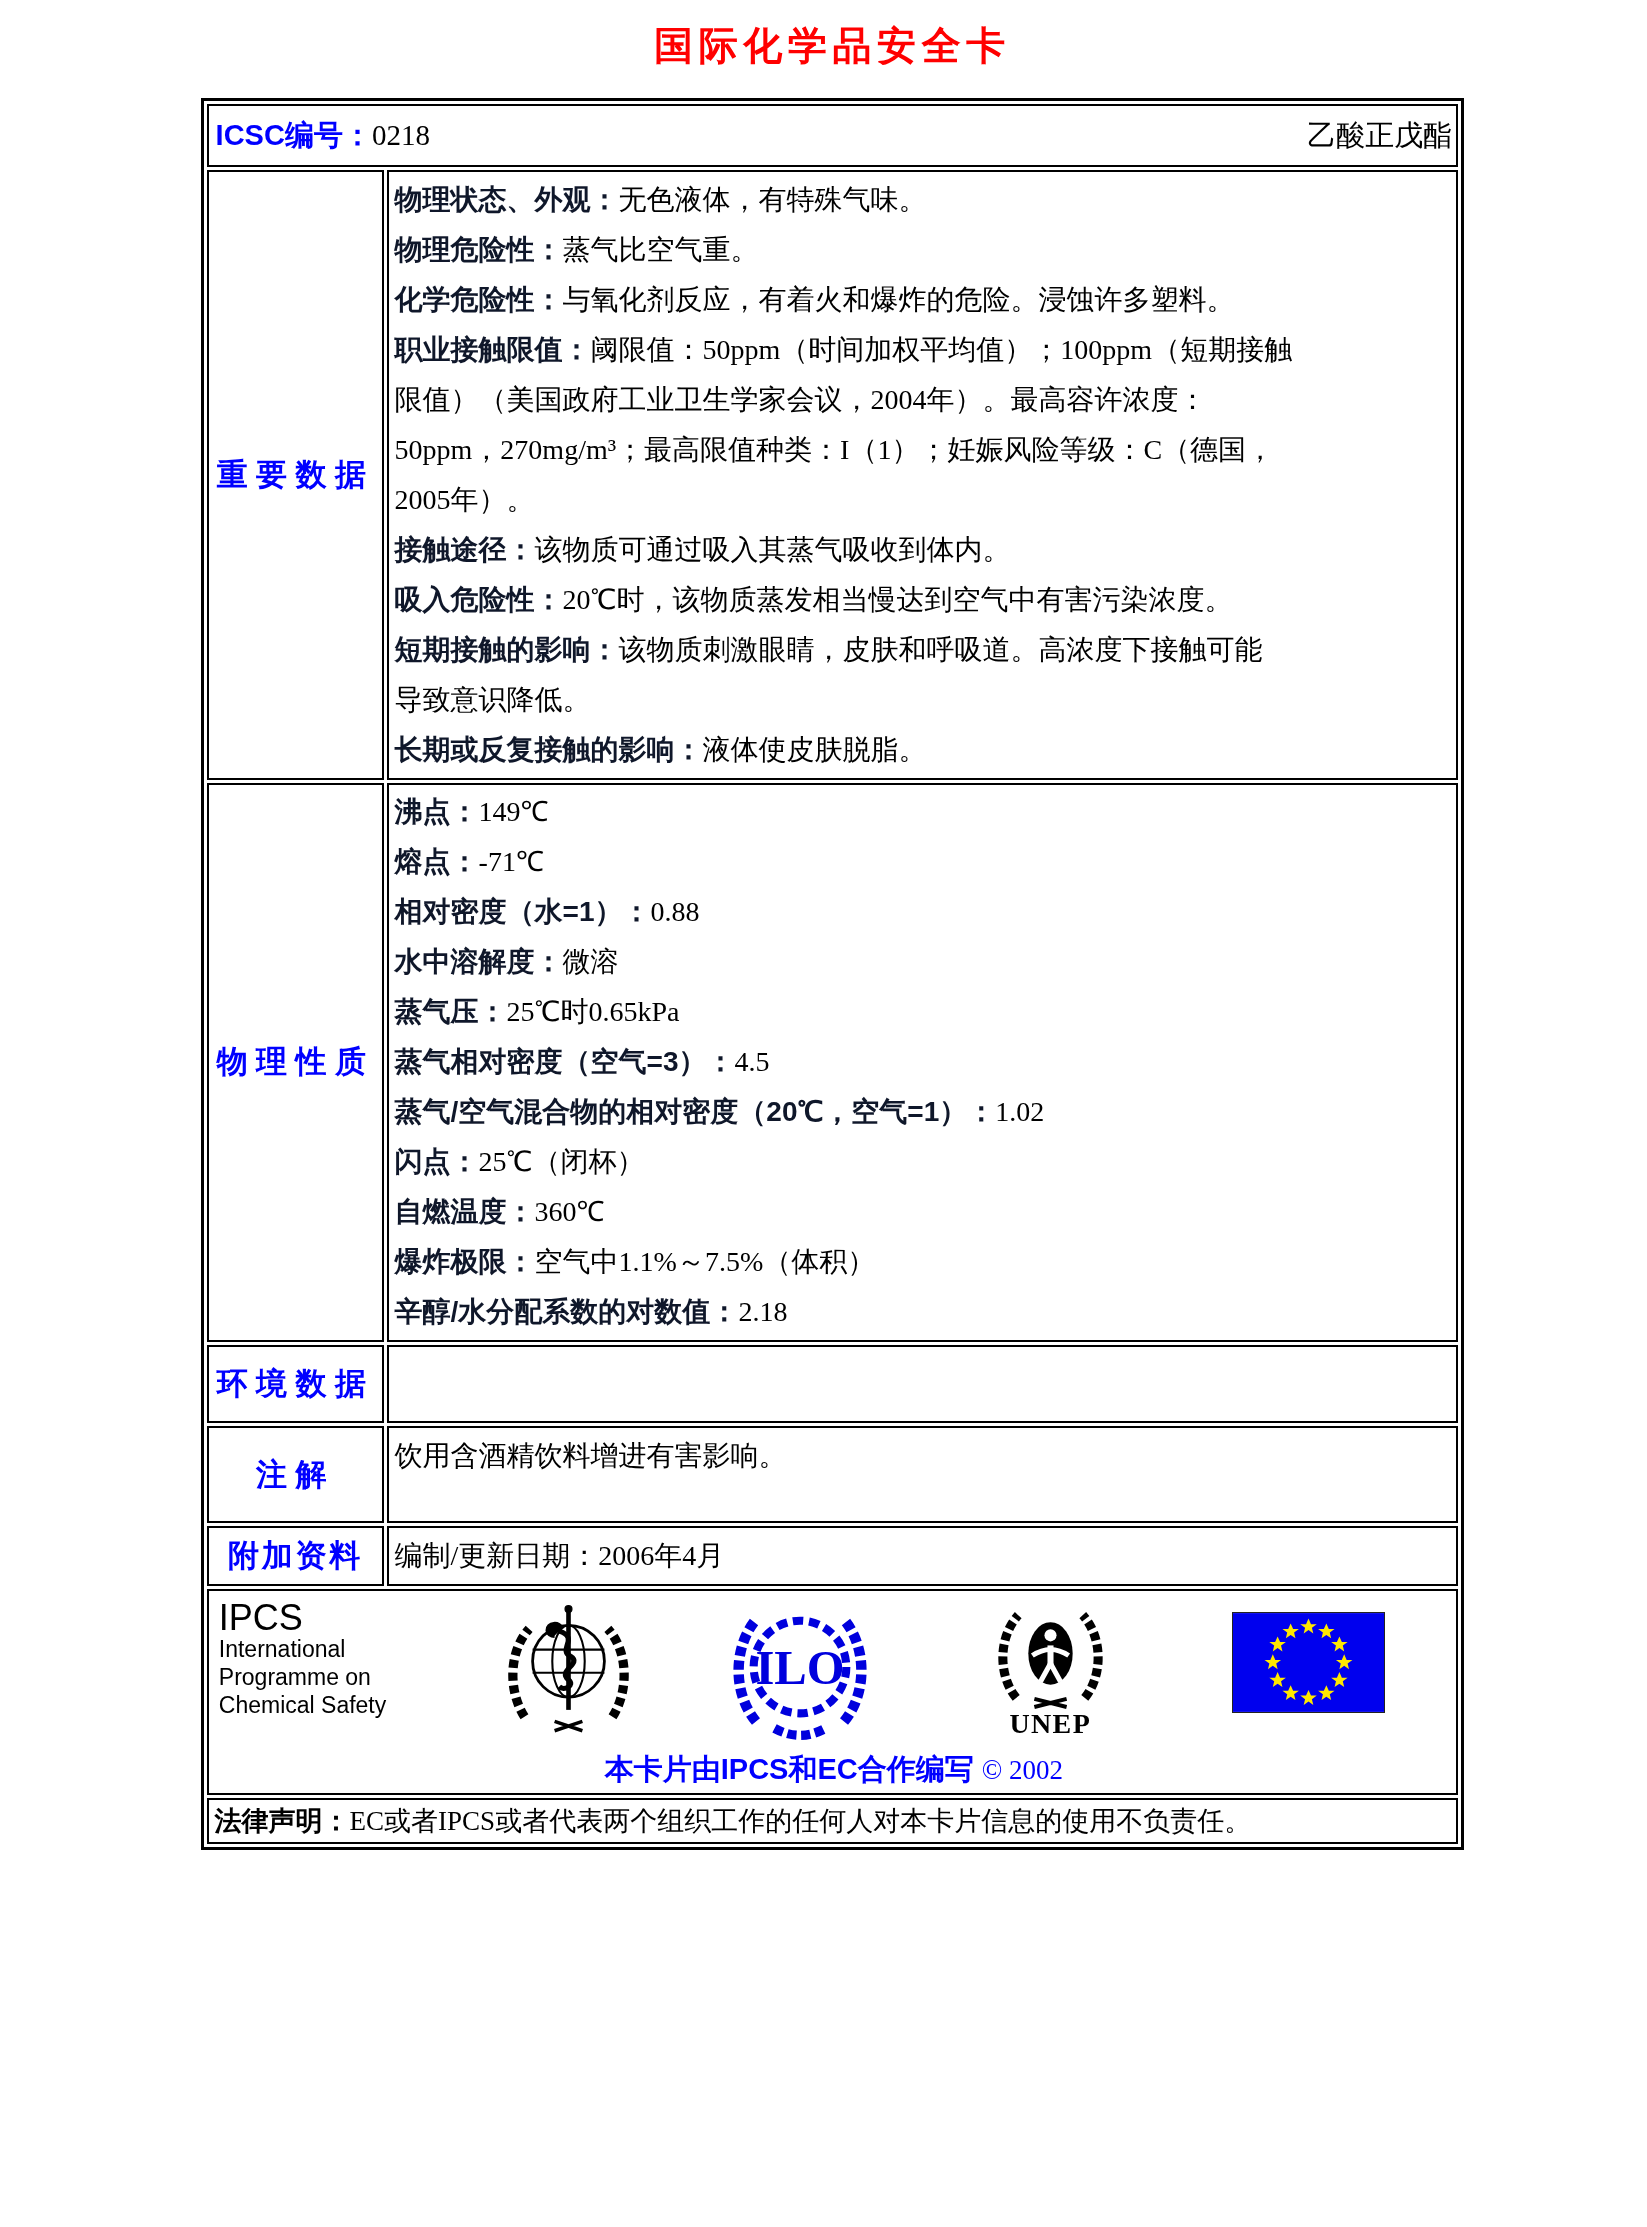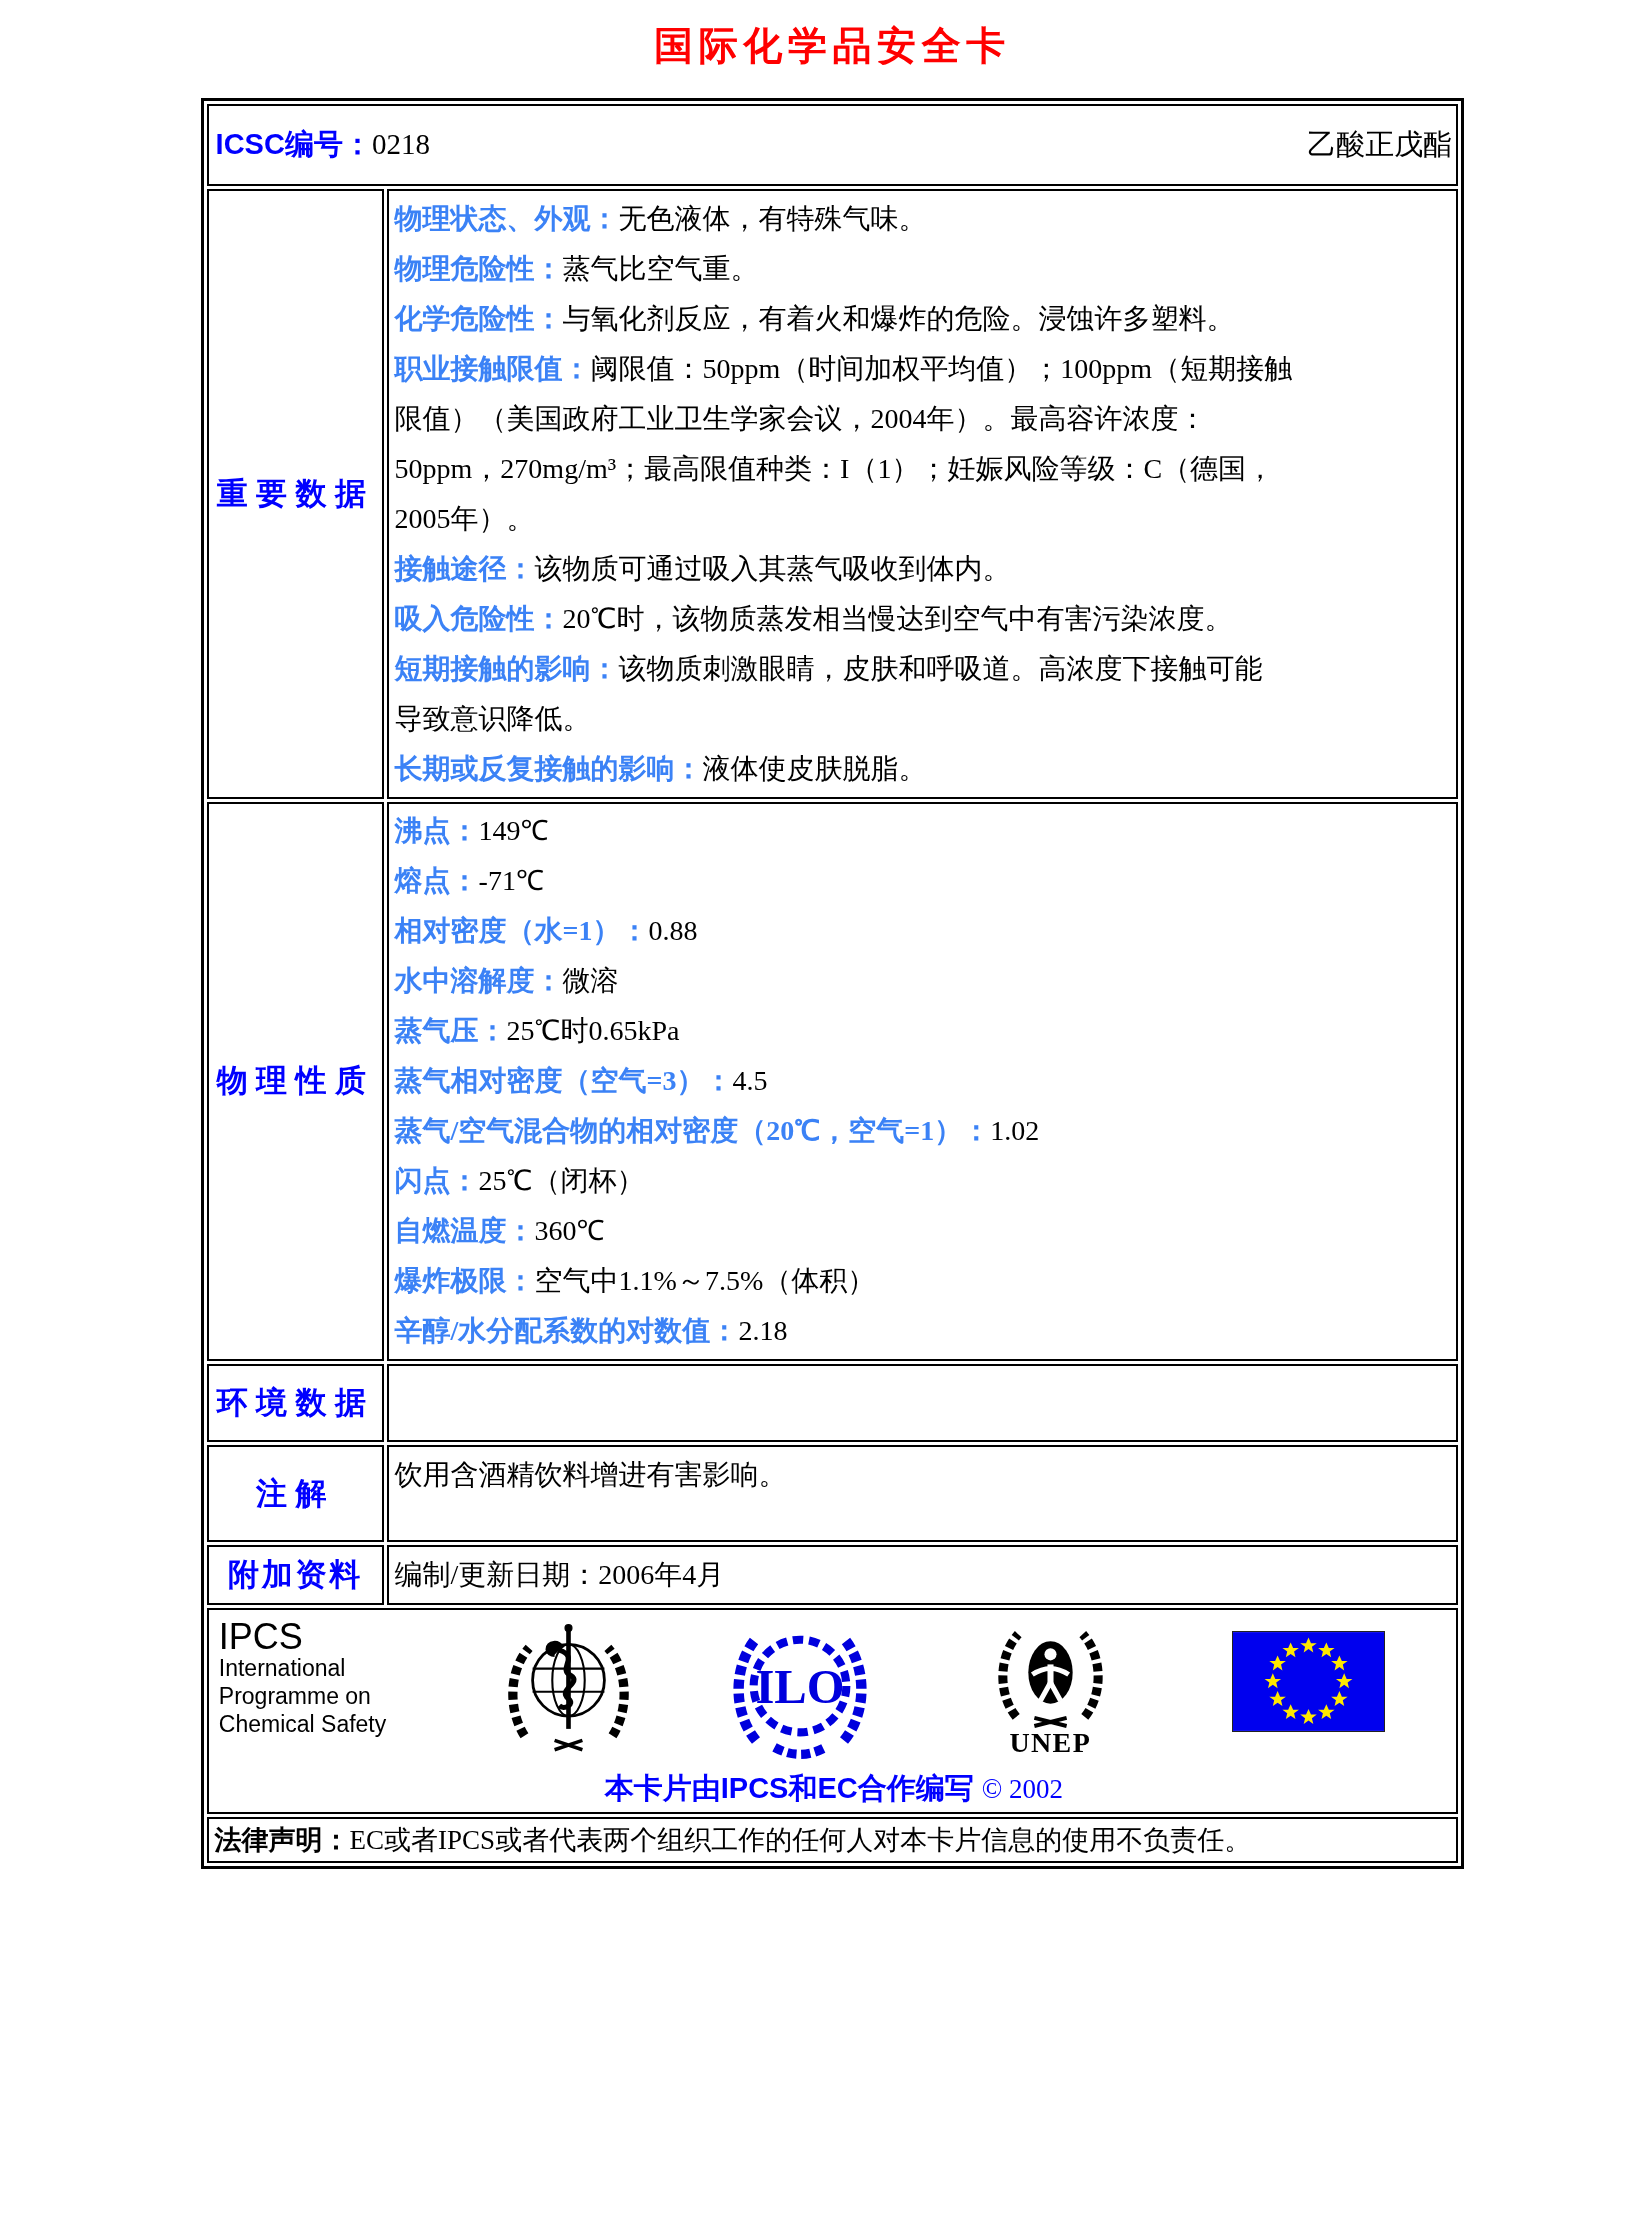--- a/index.html
+++ b/index.html
@@ -26,21 +26,21 @@
     border-collapse: separate;
     border-spacing: 3.5px;
     table-layout: fixed;
   }
   col.c1 { width: 177px; }
   td {
     border: 2.1px solid #000;
     vertical-align: middle;
     overflow: hidden;
   }
-  .h-r1 { height: 82px; }
+  .h-r1 { height: 63px; }
   .h-r2 { height: 597px; }
   .h-r3 { height: 554px; }
   .h-r4 { height: 78px; }
   .h-r5 { height: 97px; }
   .h-r6 { height: 43px; }
   .h-r7 { height: 175px; }
   .h-r8 { height: 46px; }
 
   .idrow {
     display: flex; justify-content: space-between; align-items: center;
@@ -67,22 +67,22 @@
     padding: 2.8px 5.6px 2.8px 5.6px;
   }
   .content-cell.vmid { vertical-align: middle; }
   .prop {
     white-space: pre-wrap;
     font-size: 28px;
     line-height: 50px;
     word-break: break-all;
   }
   .prop .lbl {
-    color: #3b82f6;
-    font-family: Liberation Serif, serif;
+    color: #0f172a;
+    font-family: Liberation Sans, sans-serif;
     font-weight: bold;
   }
 
   .logos-cell { vertical-align: top; padding: 9.8px 7px 2.8px 9.8px; }
   .logos-row { display: flex; align-items: flex-start; }
   .ipcs-block { width: 175px; font-family: "Liberation Sans", sans-serif; }
   .ipcs-title { font-size: 36px; font-weight: normal; line-height: 34px; }
   .ipcs-sub { font-size: 23px; line-height: 28px; }
   .logo-box { flex: 0 0 auto; }
   .who-box   { margin-left: 105px; }

